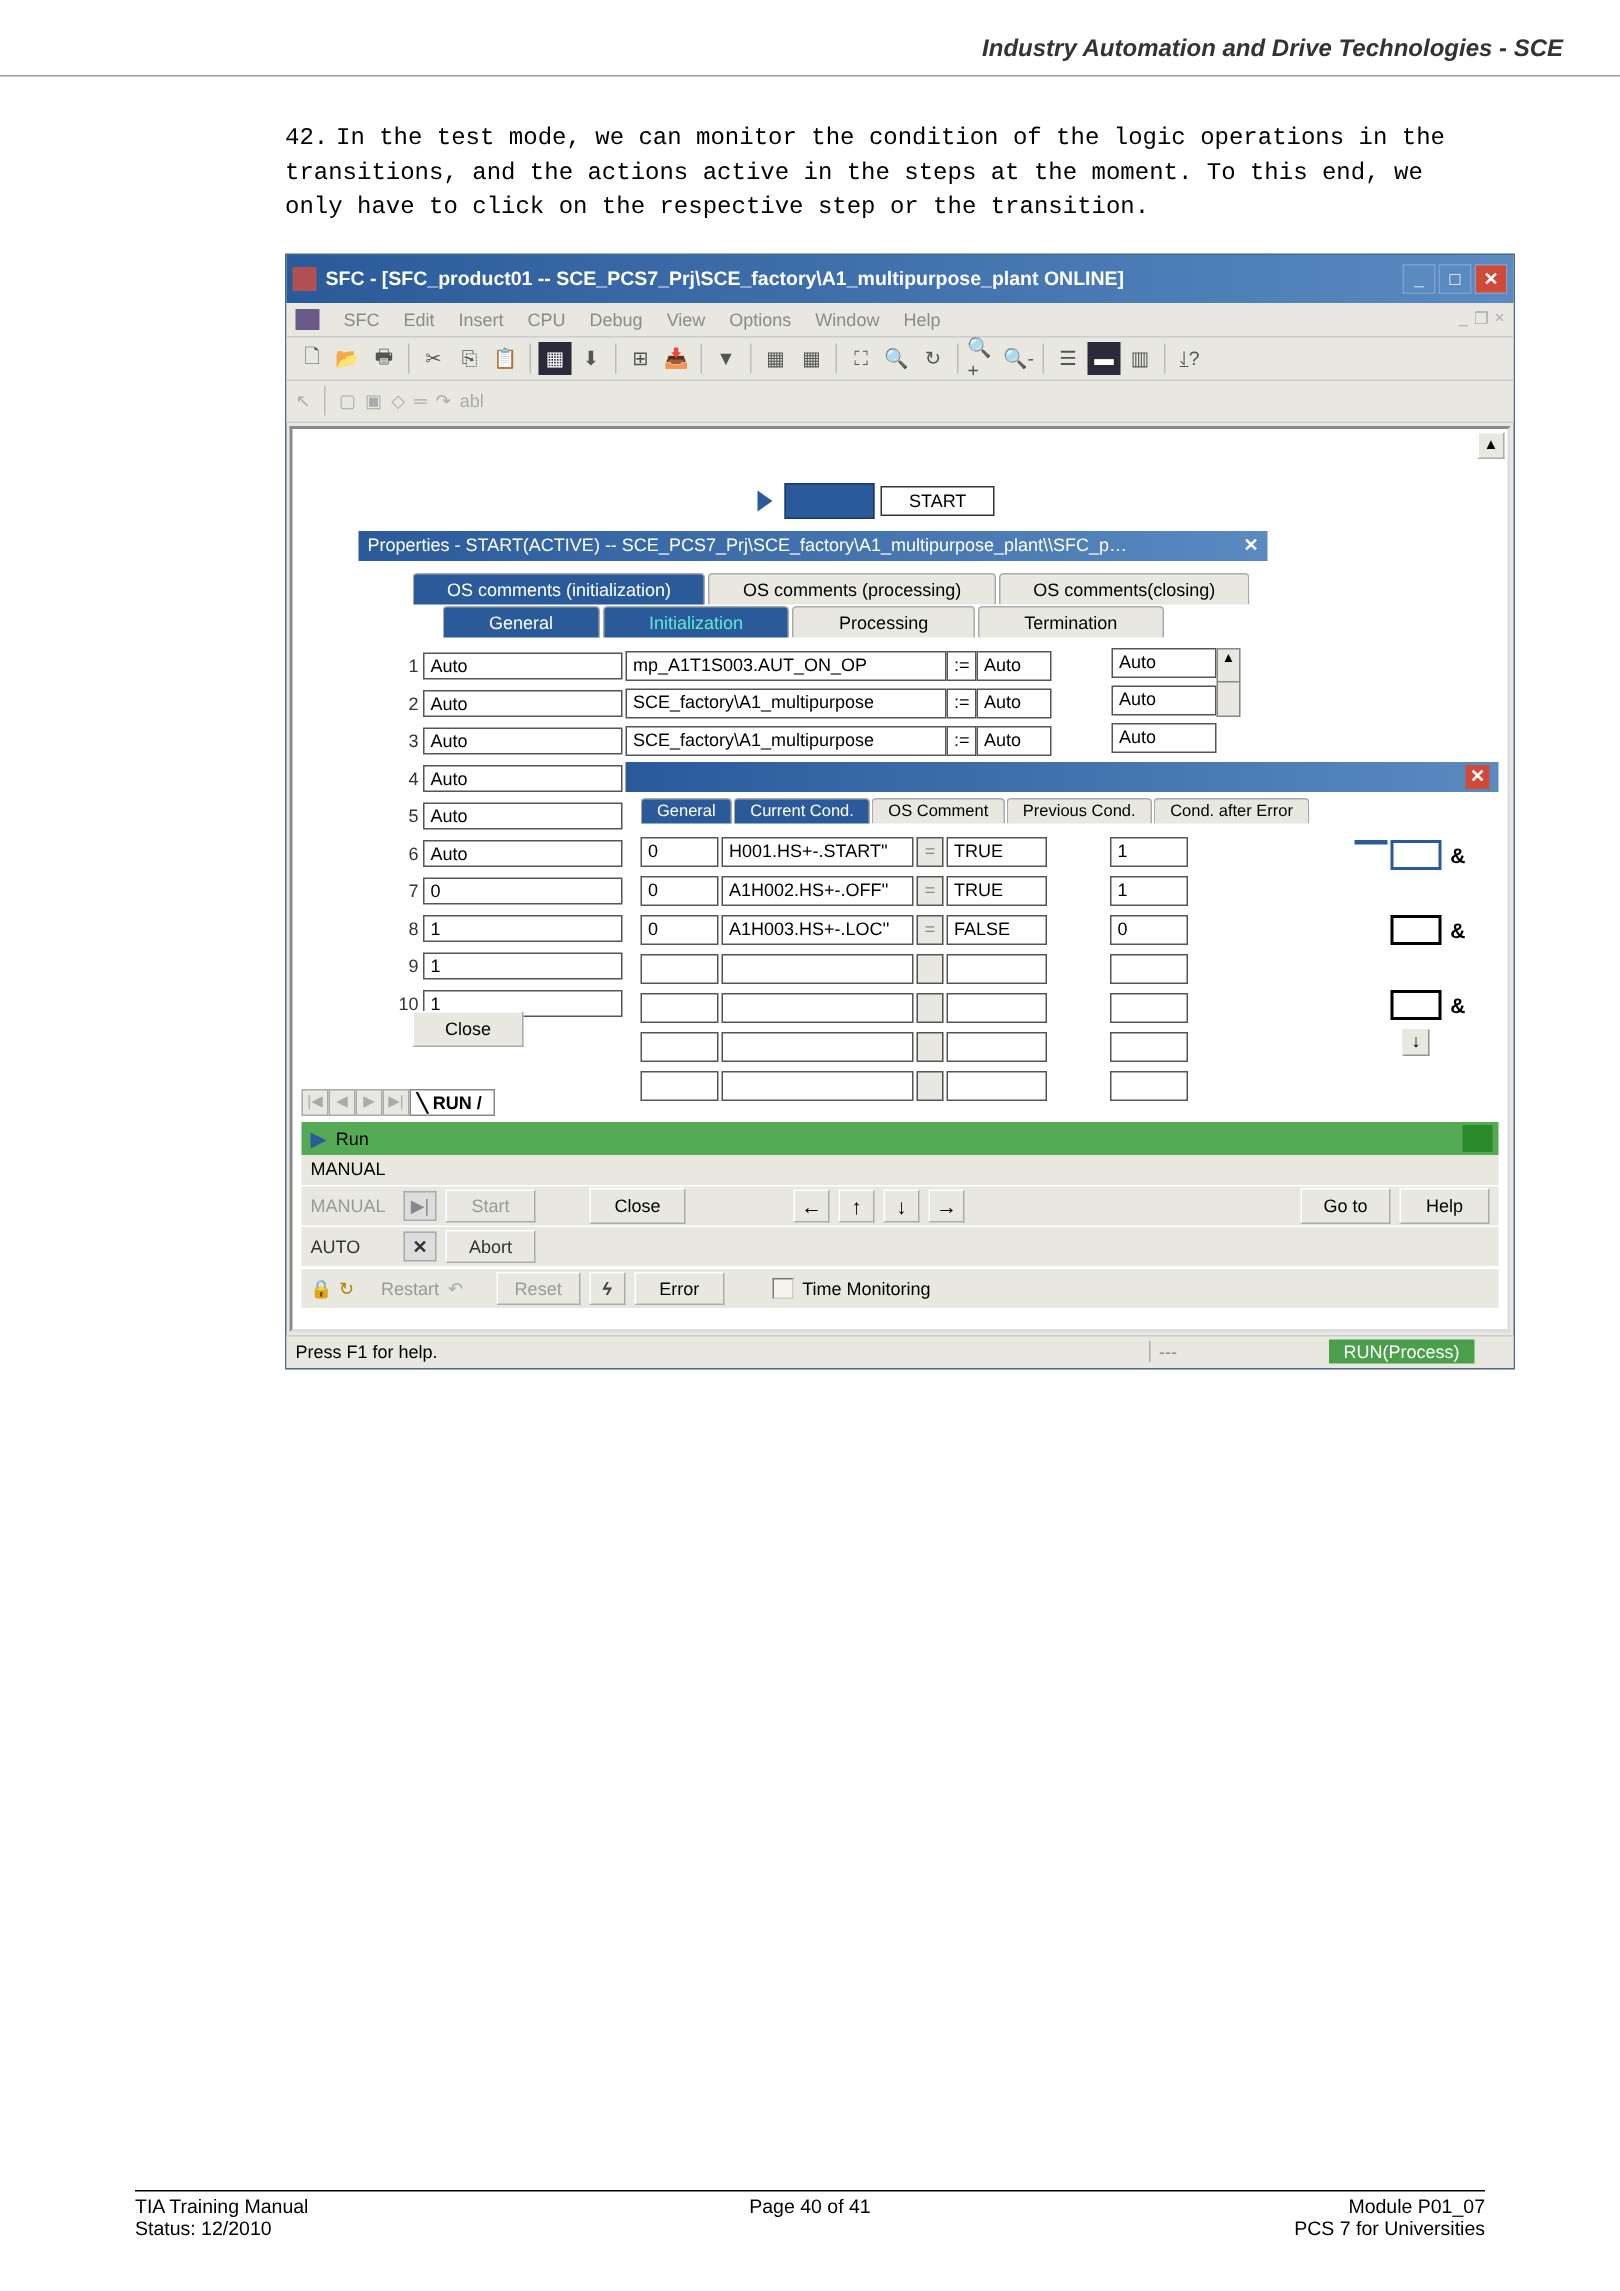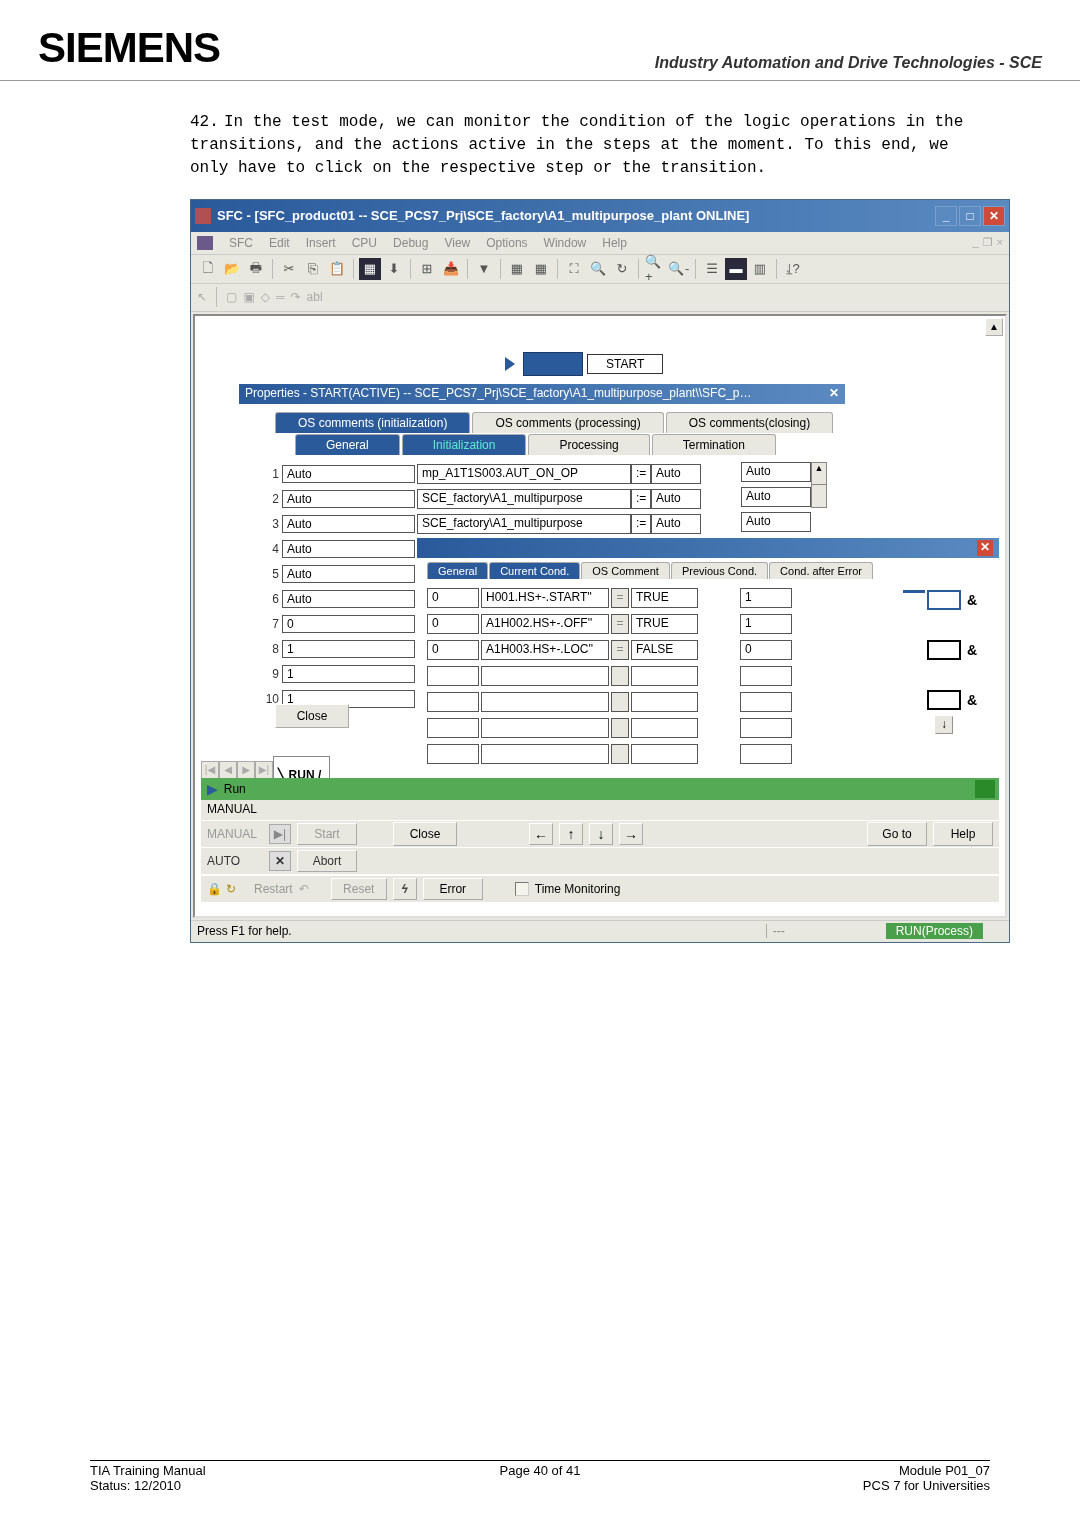--- a/index.html
+++ b/index.html
@@ -85,21 +85,21 @@
   
   .ladder { position: absolute; top: 268px; right: 22px; width: 70px; }
   .lad-box { border: 2px solid #000; height: 20px; width: 34px; position: relative; margin: 6px 0 30px 14px; }
   .lad-label { position: absolute; right: -18px; top: 0px; font-size: 14px; font-weight: bold; }
   .lad-down { position: absolute; bottom: 6px; right: 30px; width: 18px; height: 18px; border: 1px outset #e8e8e0; background: #e8e8e0; text-align: center; font-size: 12px; }
   
   .close-btn { position: absolute; top: 388px; left: 80px; width: 74px; height: 24px; background: #e8e8e0; border: 1px outset #fff; font-size: 12px; text-align: center; line-height: 22px; }
   
   .run-tab { position: absolute; top: 440px; left: 6px; display: flex; align-items: center; font-size: 12px; }
   .nav-btn { width: 18px; height: 18px; background: #e8e8e0; border: 1px solid #aaa; color: #aaa; text-align: center; font-size: 10px; line-height: 16px; }
-  .run-tab-label { border: 1px solid #888; padding: 11px 8px 1px 4px; font-weight: bold; background: #fff; }
+  .run-tab-label { border: 1px solid #888; padding: 1px 8px 1px 4px; font-weight: bold; background: #fff; }
   
   .run-row { position: absolute; top: 462px; left: 6px; right: 6px; height: 22px; background: #55aa55; display: flex; align-items: center; }
   .run-arrow { color: #2a5a9a; font-size: 14px; margin: 0 6px; }
   .run-text { font-size: 12px; }
   .run-play { margin-left: auto; width: 20px; height: 18px; background: #2a8a2a; margin-right: 4px; }
   
   .manual-row { position: absolute; top: 484px; left: 6px; right: 6px; height: 20px; background: #e8e8e0; font-size: 12px; padding: 2px 6px; }
   
   .ctrl-row { position: absolute; top: 505px; left: 6px; right: 6px; display: flex; align-items: center; height: 26px; background: #e8e8e0; font-size: 12px; gap: 6px; padding: 0 6px; }
   .ctrl-label { color: #999; width: 56px; }
@@ -129,21 +129,20 @@
   .page-footer { position: absolute; bottom: 0; left: 0; right: 0; padding: 0 90px 34px 90px; }
   .footer-line { border-top: 1px solid #000; display: flex; padding-top: 2px; font-size: 13px; }
   .footer-left { flex: 1; }
   .footer-center { flex: 1; text-align: center; }
   .footer-right { flex: 1; text-align: right; }
 </style>
 </head>
 <body>
 
 <div class="page-header">
-  <div class="siemens-logo">SIEMENS</div>
   <div class="header-text">Industry Automation and Drive Technologies - SCE</div>
 </div>
 
 <div class="body-text">
   <span class="num">42.</span><span>In the test mode, we can monitor the condition of the logic operations in the transitions, and the actions active in the steps at the moment. To this end, we only have to click on the respective step or the transition.</span>
 </div>
 
 <div class="app-window">
   <div class="titlebar">
     <div class="titlebar-icon"></div>

